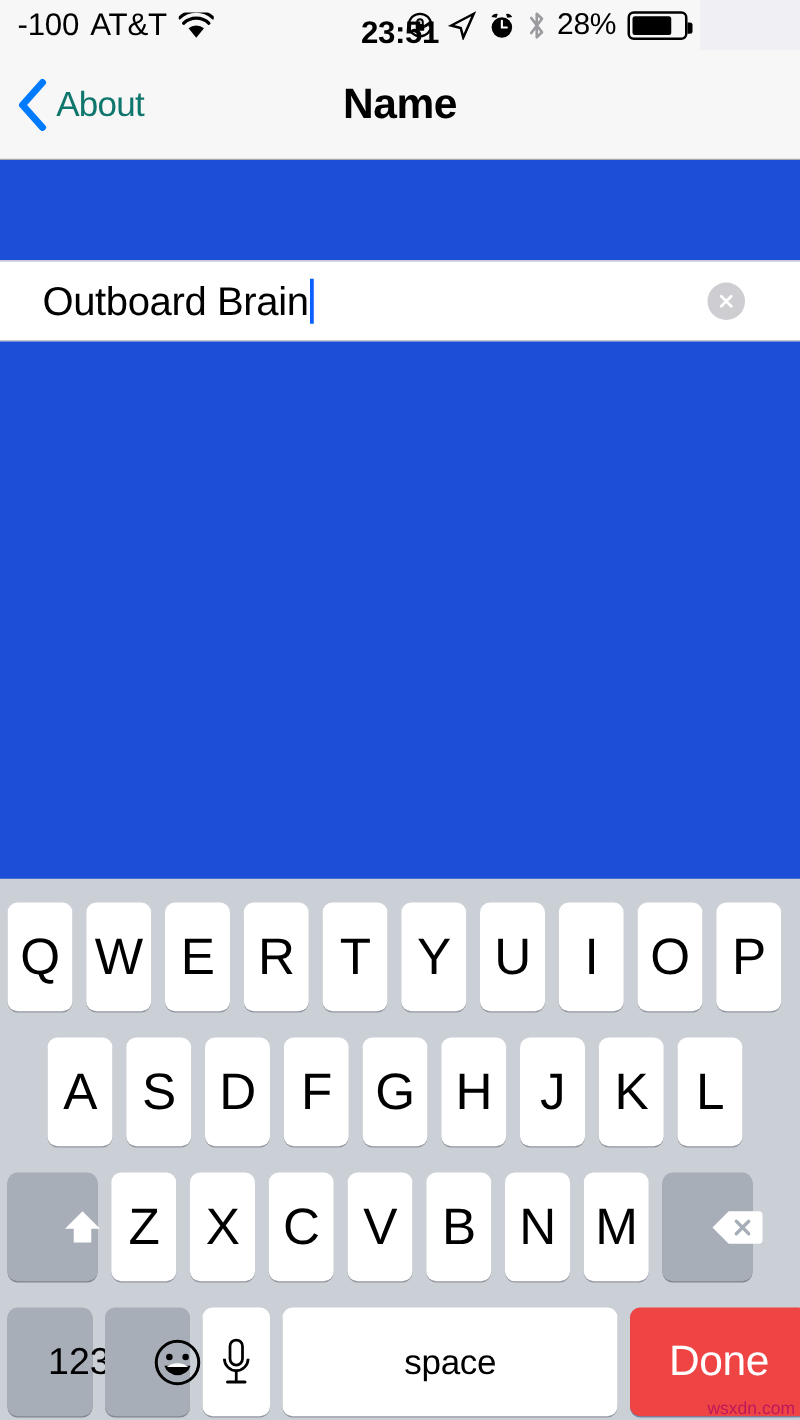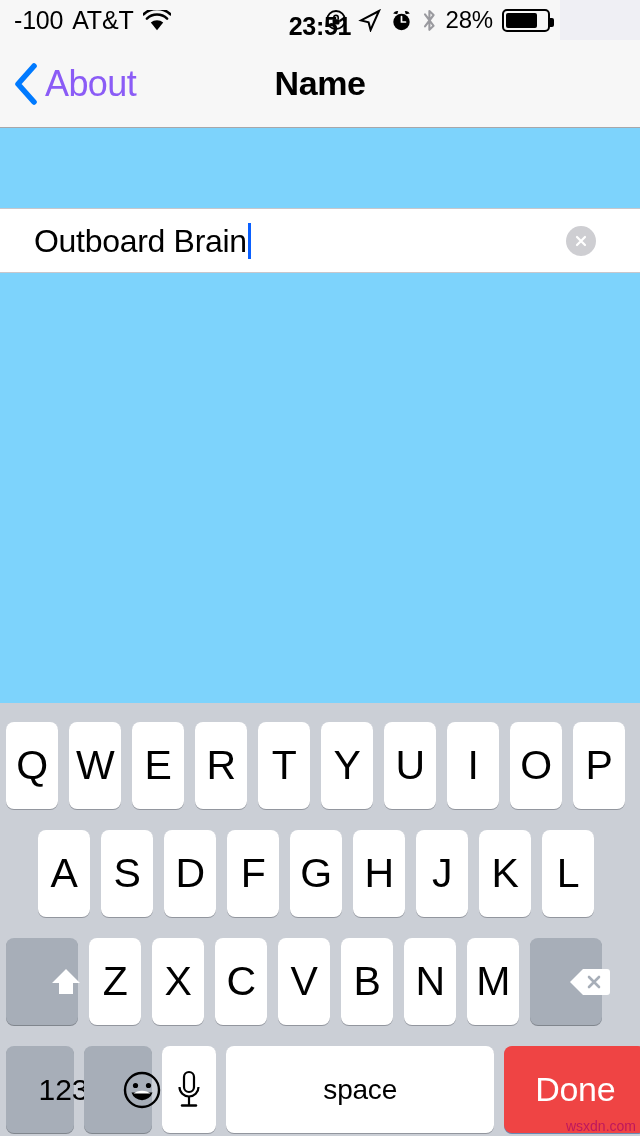--- a/index.html
+++ b/index.html
@@ -103,22 +103,22 @@
   .nav-back {
     position: absolute;
     left: 14px; top: 0;
     height: 87px;
     display: flex;
     align-items: center;
     gap: 7px;
     cursor: pointer;
   }
   .nav-back-label {
-    color: #8b5cf6;
-    font-size: 36px;
+    color: #0f766e;
+    font-size: 28px;
     letter-spacing: -0.6px;
   }
   .nav-title {
     position: absolute;
     left: 0; top: 0;
     width: 640px; height: 87px;
     display: flex;
     align-items: center;
     justify-content: center;
     font-size: 34px;
@@ -126,21 +126,21 @@
     color: #000;
     letter-spacing: -0.4px;
   }
 
   
   .content {
     position: absolute;
     left: 0; top: 128px;
     width: 640px;
     bottom: 0;
-    background: #7dd3fc;
+    background: #1d4ed8;
   }
   .group-gap {
     height: 81px;
     border-bottom: 1px solid #C8C7CC;
     box-sizing: border-box;
   }
   .field-cell {
     position: relative;
     height: 64px;
     background: #FFFFFF;

